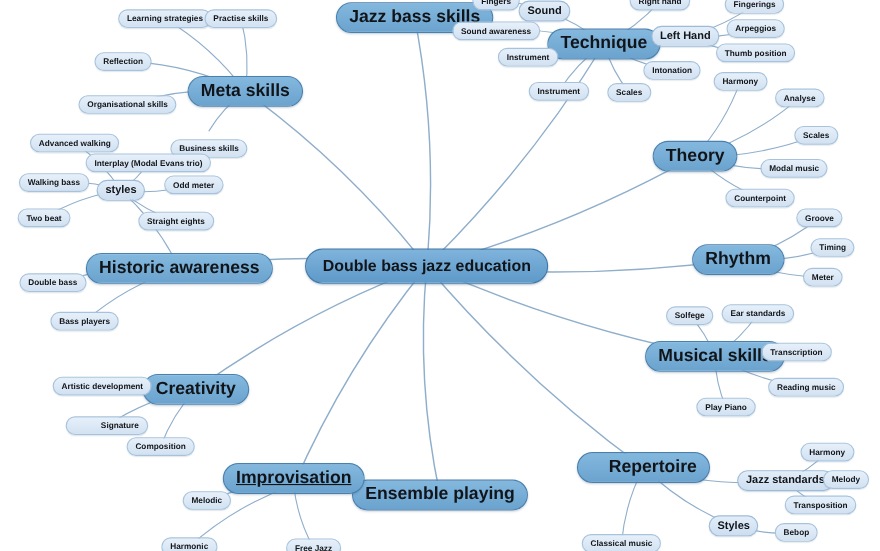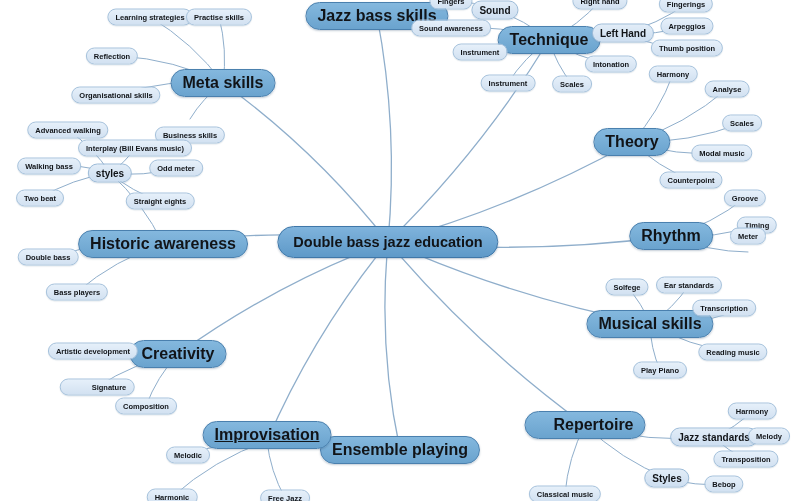--- a/index.html
+++ b/index.html
@@ -150,21 +150,21 @@
       <div class="node main" style="left: 178px; top: 354px;">Creativity</div>
       <div class="node main" style="left: 163px; top: 244px;">Historic awareness</div>
       <div class="node main" style="left: 223px; top: 83px;">Meta skills</div>
       <div class="node leaf" style="left: 150px; top: 17px;">Learning strategies</div>
       <div class="node leaf" style="left: 219px; top: 17px;">Practise skills</div>
       <div class="node leaf" style="left: 112px; top: 56px;">Reflection</div>
       <div class="node leaf" style="left: 116px; top: 95px;">Organisational skills</div>
       <div class="node leaf" style="left: 190px; top: 119px; margin-top: 16px;">Business skills</div>
       <div class="node sub" style="left: 110px; top: 173px;">styles</div>
       <div class="node leaf" style="left: 68px; top: 130px;">Advanced walking</div>
-      <div class="node leaf" style="left: 135px; top: 148px;">Interplay (Bill Evans music)</div>
+      <div class="node leaf" style="left: 135px; top: 148px;">Interplay (Modal Evans trio)</div>
       <div class="node leaf" style="left: 49px; top: 166px;">Walking bass</div>
       <div class="node leaf" style="left: 176px; top: 168px;">Odd meter</div>
       <div class="node leaf" style="left: 40px; top: 198px;">Two beat</div>
       <div class="node leaf" style="left: 160px; top: 201px;">Straight eights</div>
       <div class="node leaf" style="left: 48px; top: 257px;">Double bass</div>
       <div class="node leaf" style="left: 77px; top: 292px;">Bass players</div>
       <div class="node sub" style="left: 495px; top: 10px;">Sound</div>
       <div class="node leaf" style="left: 451px; top: 1px;">Fingers</div>
       <div class="node leaf" style="left: 451px; top: 28px;">Sound awareness</div>
       <div class="node leaf" style="left: 480px; top: 52px;">Instrument</div>
@@ -176,24 +176,24 @@
       <div class="node leaf" style="left: 686px; top: 4px;">Fingerings</div>
       <div class="node leaf" style="left: 687px; top: 26px;">Arpeggios</div>
       <div class="node leaf" style="left: 687px; top: 48px;">Thumb position</div>
       <div class="node leaf" style="left: 673px; top: 74px;">Harmony</div>
       <div class="node leaf" style="left: 727px; top: 89px;">Analyse</div>
       <div class="node leaf" style="left: 742px; top: 123px;">Scales</div>
       <div class="node leaf" style="left: 722px; top: 153px;">Modal music</div>
       <div class="node leaf" style="left: 691px; top: 180px;">Counterpoint</div>
       <div class="node leaf" style="left: 745px; top: 198px;">Groove</div>
       <div class="node leaf" style="left: 757px; top: 225px;">Timing</div>
-      <div class="node leaf" style="left: 748px; top: 236px; border-radius: 8px;">Meter</div>
+      <div class="node leaf" style="left: 748px; top: 252px;">Meter</div>
       <div class="node leaf" style="left: 627px; top: 287px;">Solfege</div>
       <div class="node leaf" style="left: 689px; top: 285px;">Ear standards</div>
-      <div class="node leaf" style="left: 724px; top: 308px;">Transcription</div>
+      <div class="node leaf" style="left: 724px; top: 320px;">Transcription</div>
       <div class="node leaf" style="left: 733px; top: 352px;">Reading music</div>
       <div class="node leaf" style="left: 660px; top: 370px;">Play Piano</div>
       <div class="node sub" style="left: 714px; top: 437px;">Jazz standards</div>
       <div class="node leaf" style="left: 752px; top: 411px;">Harmony</div>
       <div class="node leaf" style="left: 769px; top: 436px;">Melody</div>
       <div class="node leaf" style="left: 746px; top: 459px;">Transposition</div>
       <div class="node sub" style="left: 667px; top: 478px;">Styles</div>
       <div class="node leaf" style="left: 724px; top: 484px;">Bebop</div>
       <div class="node leaf" style="left: 565px; top: 494px;">Classical music</div>
       <div class="node leaf" style="left: 188px; top: 455px;">Melodic</div>

